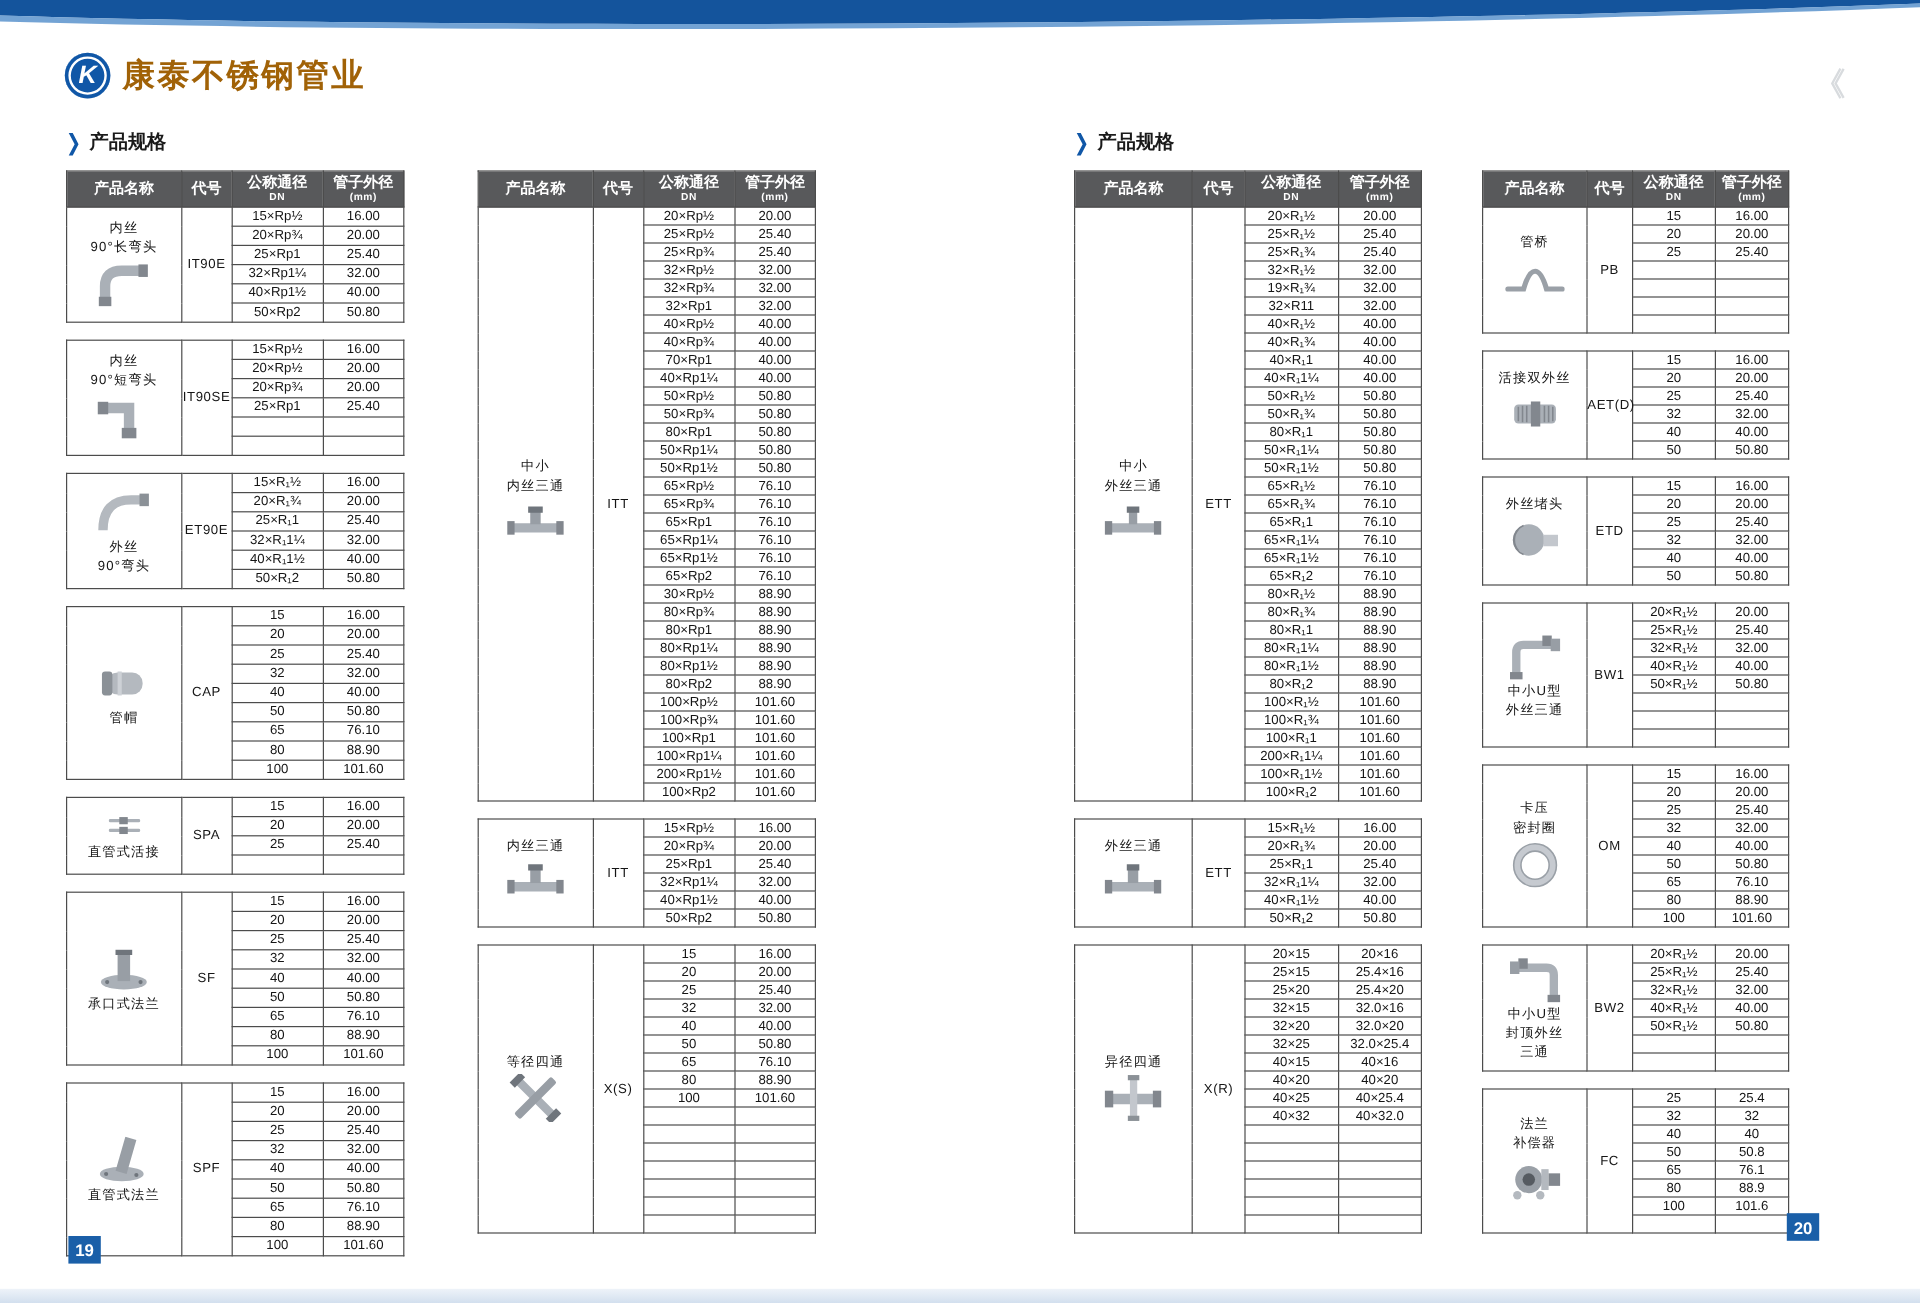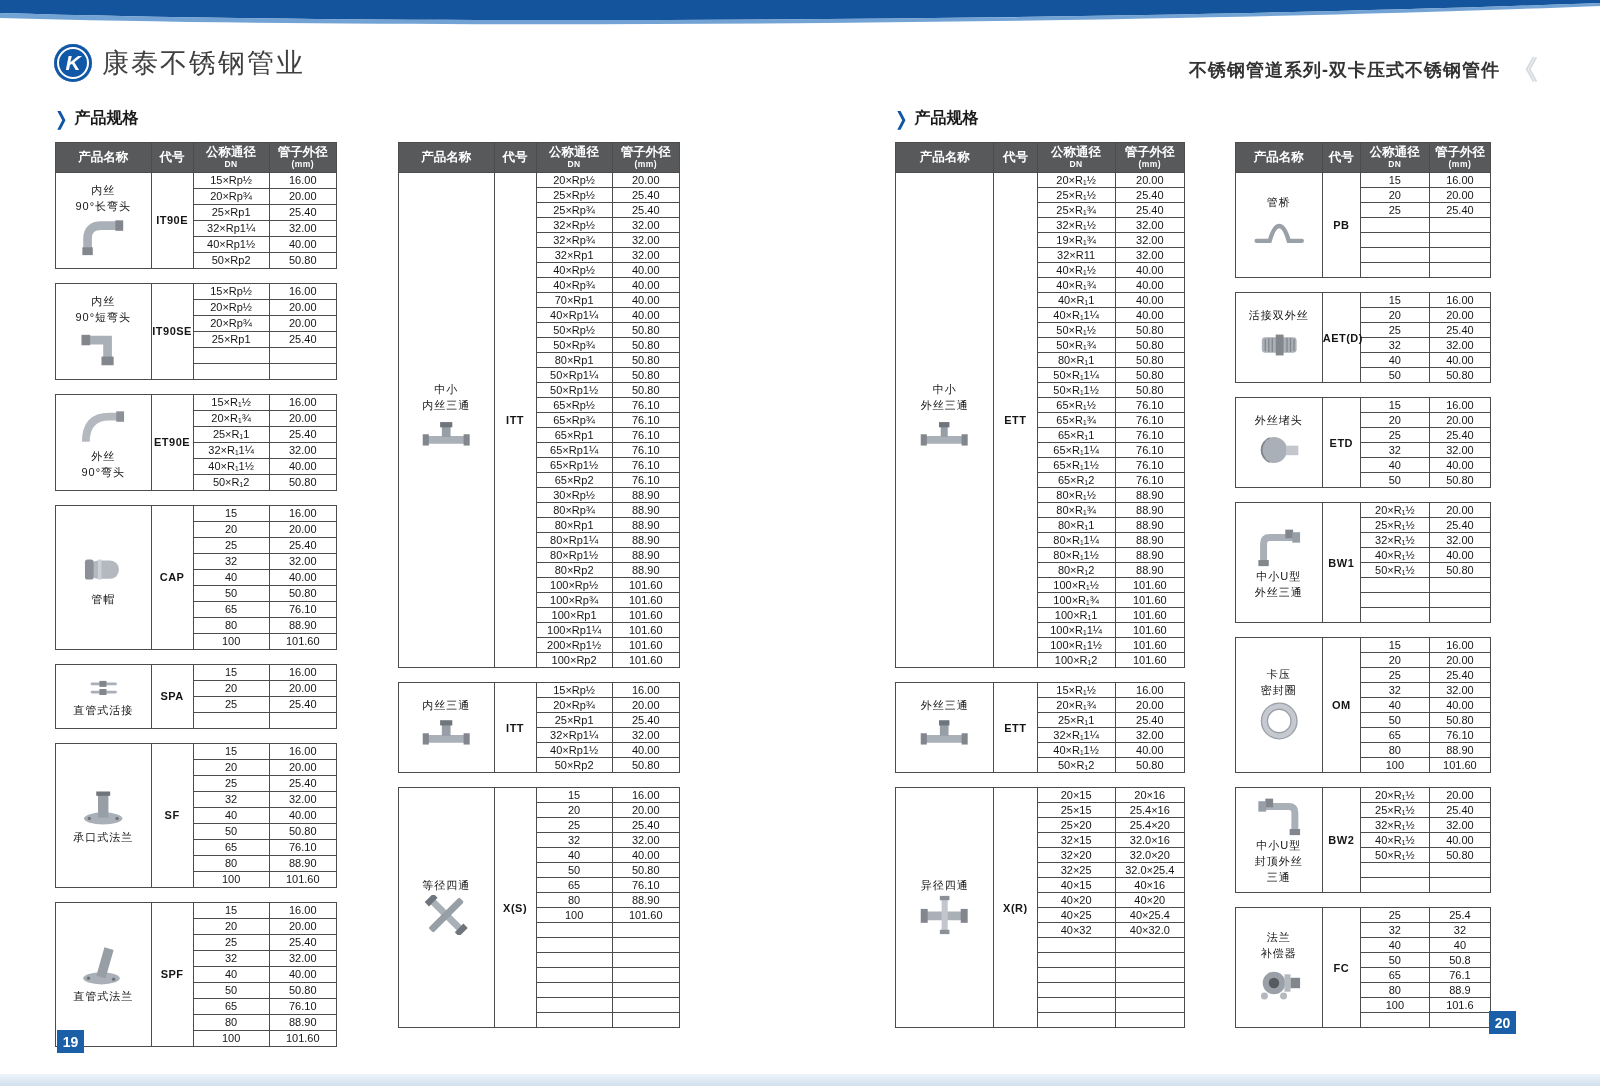--- a/index.html
+++ b/index.html
@@ -12,21 +12,21 @@
 
   
   .bottomband { position: absolute; bottom: 0; left: 0; width: 100%; height: 12px;
     background: linear-gradient(180deg, #eef3f9 0%, #d2dfee 100%); }
 
   
   .brand { position: absolute; left: 54px; top: 44px; display: flex; align-items: center; gap: 10px; }
   .logo-circle { width: 38px; height: 38px; border-radius: 50%; background: #1057a7; color: #fff;
     display: flex; align-items: center; justify-content: center; font-weight: bold; font-style: italic;
     font-size: 21px; box-shadow: inset 0 0 0 3px #1057a7, inset 0 0 0 5px #ffffff; }
-  .brand-text { font-size: 27px; font-weight: normal; color: #404040; letter-spacing: 2px; }
+  .brand-text { font-size: 27px; font-weight: bold; color: #a16207; letter-spacing: 2px; }
   .series-title { position: absolute; top: 58px; right: 100px; font-size: 18px; font-weight: bold; color: #333; letter-spacing: 1px; }
   .series-chevron { position: absolute; top: 52px; right: 62px; font-size: 27px; color: #d8dbde; font-weight: bold; }
 
   
   .section-label { position: absolute; top: 108px; display: flex; align-items: center; gap: 7px;
     font-size: 16px; font-weight: bold; color: #1a1a1a; }
   .section-label .chev { color: #1057a7; font-size: 15px; font-weight: bold; transform: scaleY(1.25); }
 
   
   .col { position: absolute; top: 142px; }
@@ -37,21 +37,21 @@
 
   table.spec-table { border-collapse: collapse; width: 100%; margin-bottom: 14px; table-layout: fixed; }
   .spec-table th, .spec-table td { border: 1px solid #4c4c4c; }
   .spec-table th { background: #58595b; color: #ffffff; font-size: 12.5px; font-weight: bold;
     height: 30px; line-height: 1.1; text-align: center; padding: 2px 0; }
   .spec-table th .sub { display: block; font-size: 8.5px; font-weight: bold; letter-spacing: 0.5px; }
   .spec-table td { height: 15px; line-height: 14px; font-size: 11px; text-align: center; color: #151515; padding: 0; }
   .col-0 .spec-table td { height: 16px; line-height: 15px; }
   .name-cell { font-size: 12px; color: #222; vertical-align: middle; overflow: hidden; }
   .name-cell .nm { line-height: 1.45; letter-spacing: 1px; }
-  .code-cell { font-size: 12.5px; font-weight: bold; color: #1d1d1d; letter-spacing: 0.5px; }
+  .code-cell { font-size: 12.5px; font-weight: normal; color: #1d1d1d; letter-spacing: 0.5px; }
   .prod-icon { display: flex; justify-content: center; align-items: center; margin: 2px 0; }
   .prod-icon svg { height: 40px; }
   .prod-icon.small svg { height: 25px; }
 
   
   .page-badge { position: absolute; width: 27px; height: 23px; background: #1a5fa8; color: #ffffff;
     font-weight: bold; font-size: 14px; display: flex; align-items: center; justify-content: center; }
   .badge-left { left: 57px; top: 1030px; }
   .badge-right { left: 1489px; top: 1011px; }
 </style>
@@ -62,21 +62,20 @@
 
   <svg class="topband" viewBox="0 0 1600 30" preserveAspectRatio="none">
     <path d="M0,0 L1600,0 L1600,3 C1150,20 430,26 0,13 Z" fill="#14549c"></path>
     <path d="M0,13 C430,26 1150,20 1600,3 L1600,6 C1150,24 430,30 0,18 Z" fill="#5b93cc" opacity="0.85"></path>
   </svg>
 
   <div class="brand">
     <div class="logo-circle">K</div>
     <div class="brand-text">康泰不锈钢管业</div>
   </div>
-  <div class="series-title">不锈钢管道系列-双卡压式不锈钢管件</div>
   <div class="series-chevron">《</div>
 
   <div class="section-label" style="left:55px;">
     <span class="chev">❯</span>
     <span>产品规格</span>
   </div>
   <div class="section-label" style="left:895px;">
     <span class="chev">❯</span>
     <span>产品规格</span>
   </div>
@@ -910,21 +909,21 @@
           </tr>
           <tr>
             <td class="dn-cell">100×R₁¾</td>
             <td class="od-cell">101.60</td>
           </tr>
           <tr>
             <td class="dn-cell">100×R₁1</td>
             <td class="od-cell">101.60</td>
           </tr>
           <tr>
-            <td class="dn-cell">100×R₁1¼</td>
+            <td class="dn-cell">200×R₁1¼</td>
             <td class="od-cell">101.60</td>
           </tr>
           <tr>
             <td class="dn-cell">100×R₁1½</td>
             <td class="od-cell">101.60</td>
           </tr>
           <tr>
             <td class="dn-cell">100×R₁2</td>
             <td class="od-cell">101.60</td>
           </tr>

